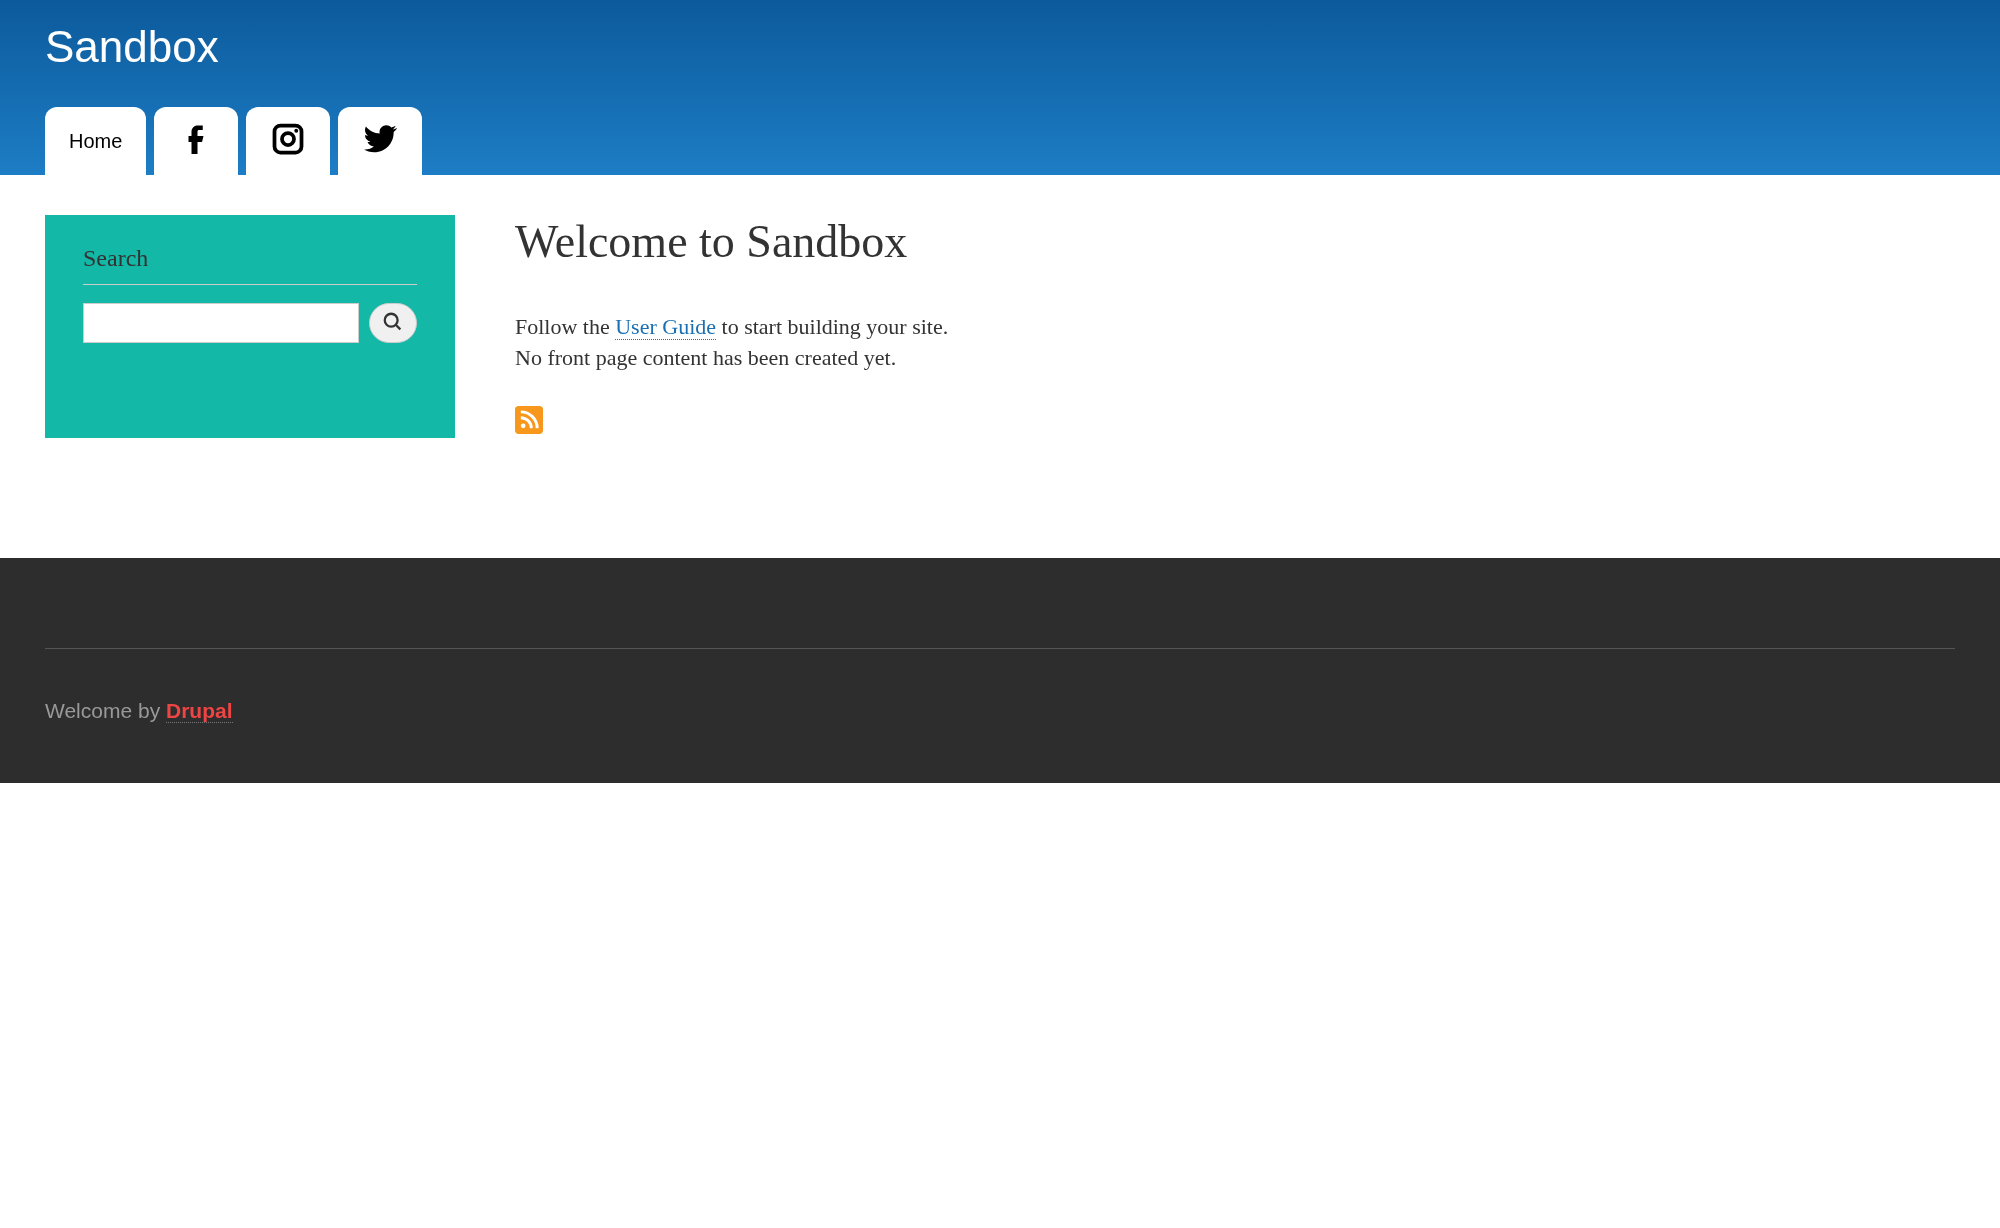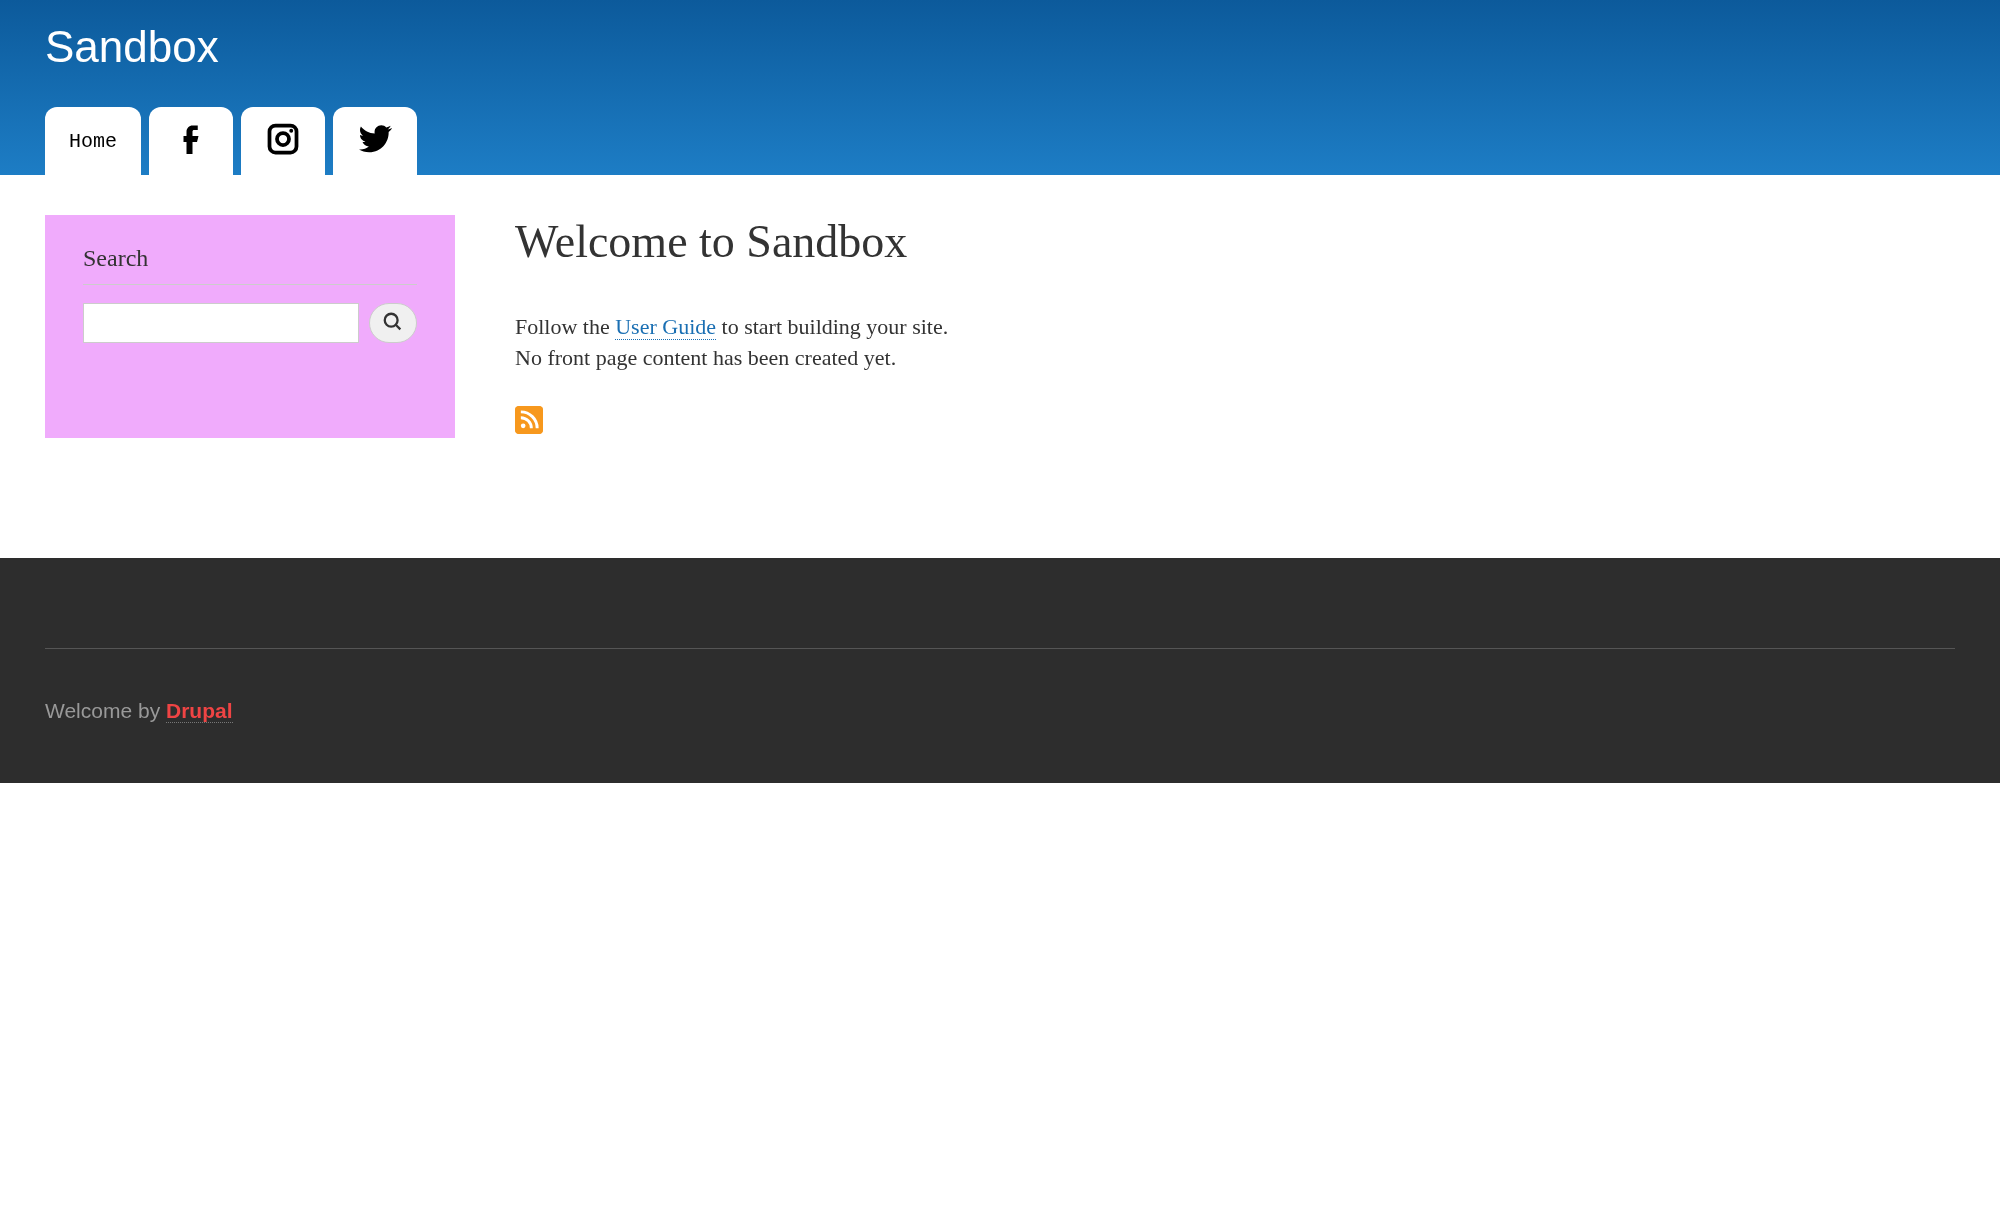--- a/index.html
+++ b/index.html
@@ -36,34 +36,33 @@
   text-decoration: none;
   display: flex;
   align-items: center;
   justify-content: center;
   min-width: 80px;
   height: 68px;
   cursor: pointer;
 }
 .nav-tab.home {
   height: 68px;
-  font-family: Liberation Mono, monospace;
 }
 .nav-tab svg {
   width: 36px;
   height: 36px;
 }
 .main-container {
   display: flex;
   padding: 40px 45px 120px 45px;
   gap: 60px;
 }
 .sidebar {
   width: 410px;
-  background: #f0abfc;
+  background: #14b8a6;
   padding: 30px 38px 40px 38px;
 }
 .search-label {
   font-size: 24px;
   color: #333;
   border-bottom: 1px solid #ccc;
   padding-bottom: 12px;
   margin-bottom: 18px;
   font-family: Georgia, serif;
 }

